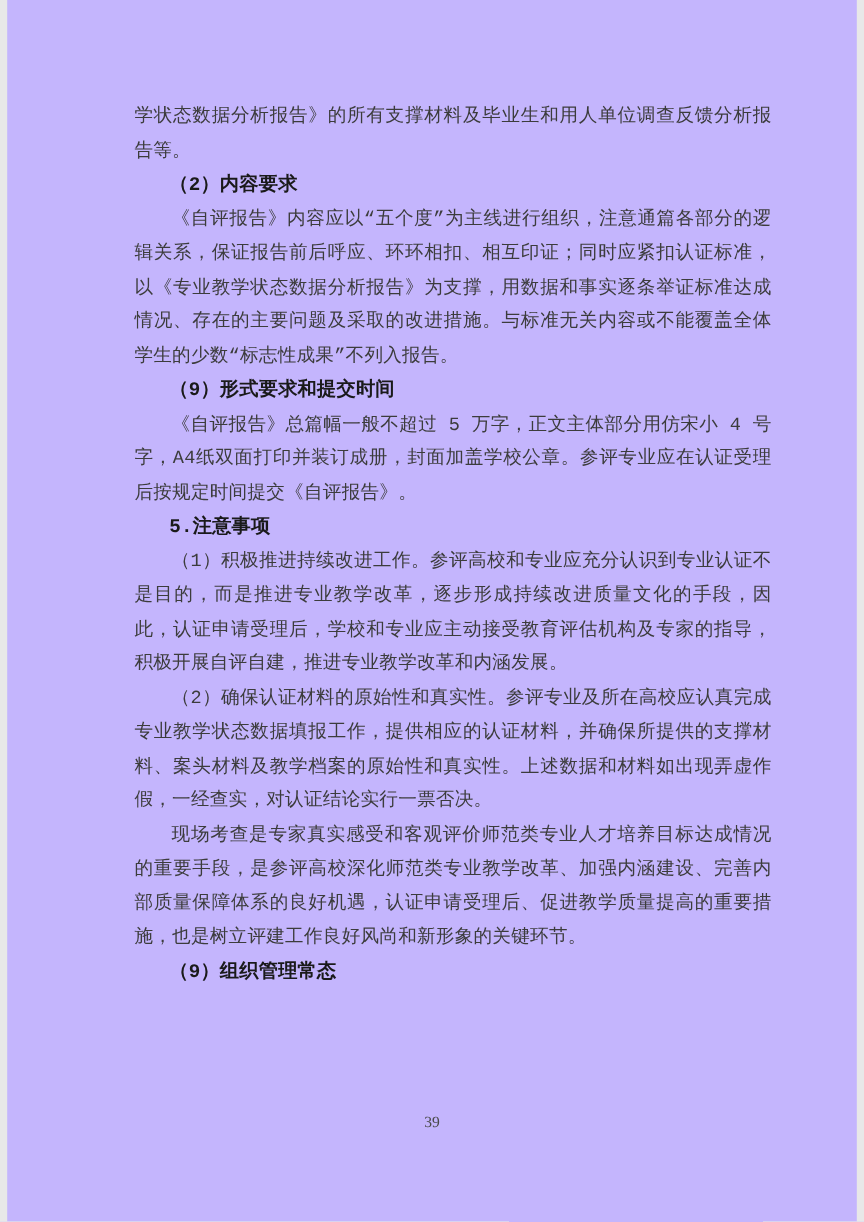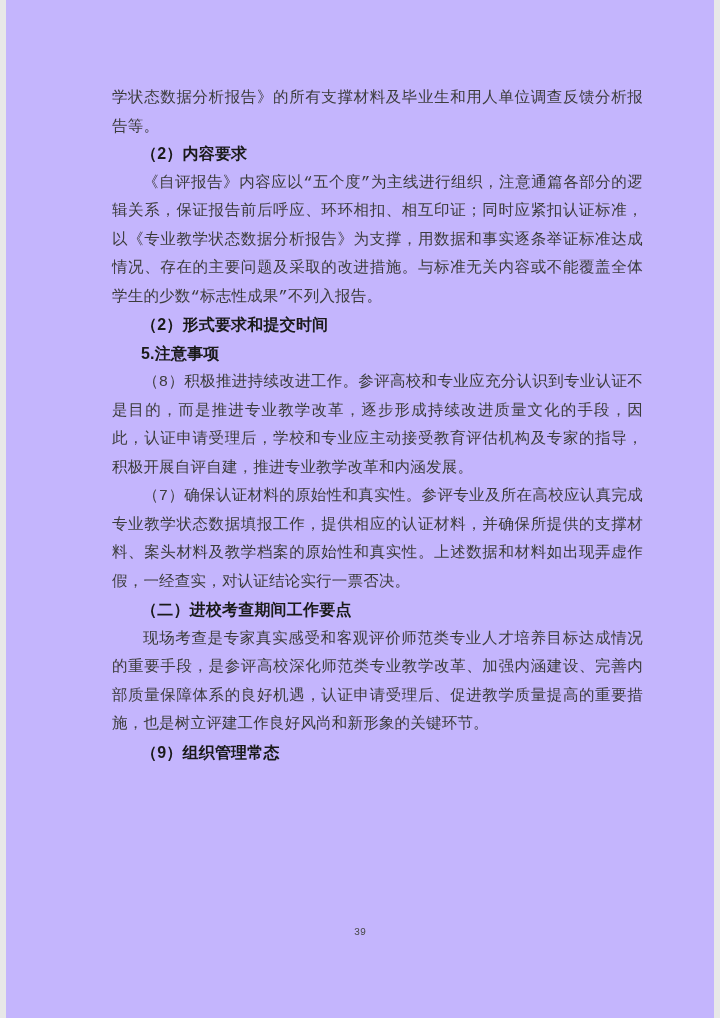--- a/index.html
+++ b/index.html
@@ -29,48 +29,48 @@
   }
   .doc-body p {
     margin: 0;
     padding: 0;
   }
   .para.indent {
     text-indent: 31px;
     font-family: Liberation Mono, monospace;
   }
   .heading {
-    font-family: Liberation Sans, sans-serif;
+    font-family: Liberation Mono, monospace;
     font-weight: bold;
     color: #1a1a1a;
     font-size: 16px;
     text-indent: 29px;
     text-align: left;
   }
   .page-number {
     position: absolute;
     top: 927px;
     left: 0;
     width: 100%;
     text-align: center;
-    font-family: Liberation Mono, monospace;
-    font-size: 10px;
+    font-family: Liberation Serif, serif;
+    font-size: 13px;
     color: #4a4a4a;
   }
 </style>
 </head>
 <body>
 
 <div class="page">
   <div class="doc-body">
     <p class="para">学状态数据分析报告》的所有支撑材料及毕业生和用人单位调查反馈分析报告等。</p>
     <p class="heading">（2）内容要求</p>
     <p class="para indent">《自评报告》内容应以“五个度”为主线进行组织，注意通篇各部分的逻辑关系，保证报告前后呼应、环环相扣、相互印证；同时应紧扣认证标准，以《专业教学状态数据分析报告》为支撑，用数据和事实逐条举证标准达成情况、存在的主要问题及采取的改进措施。与标准无关内容或不能覆盖全体学生的少数“标志性成果”不列入报告。</p>
-    <p class="heading">（2）形式要求和提交时间</p>
+    <p class="heading">（9）形式要求和提交时间</p>
+    <p class="para indent">《自评报告》总篇幅一般不超过 5 万字，正文主体部分用仿宋小 4 号字，A4纸双面打印并装订成册，封面加盖学校公章。参评专业应在认证受理后按规定时间提交《自评报告》。</p>
     <p class="heading">5.注意事项</p>
-    <p class="para indent">（8）积极推进持续改进工作。参评高校和专业应充分认识到专业认证不是目的，而是推进专业教学改革，逐步形成持续改进质量文化的手段，因此，认证申请受理后，学校和专业应主动接受教育评估机构及专家的指导，积极开展自评自建，推进专业教学改革和内涵发展。</p>
-    <p class="para indent">（7）确保认证材料的原始性和真实性。参评专业及所在高校应认真完成专业教学状态数据填报工作，提供相应的认证材料，并确保所提供的支撑材料、案头材料及教学档案的原始性和真实性。上述数据和材料如出现弄虚作假，一经查实，对认证结论实行一票否决。</p>
-    <p class="heading">（二）进校考查期间工作要点</p>
+    <p class="para indent">（1）积极推进持续改进工作。参评高校和专业应充分认识到专业认证不是目的，而是推进专业教学改革，逐步形成持续改进质量文化的手段，因此，认证申请受理后，学校和专业应主动接受教育评估机构及专家的指导，积极开展自评自建，推进专业教学改革和内涵发展。</p>
+    <p class="para indent">（2）确保认证材料的原始性和真实性。参评专业及所在高校应认真完成专业教学状态数据填报工作，提供相应的认证材料，并确保所提供的支撑材料、案头材料及教学档案的原始性和真实性。上述数据和材料如出现弄虚作假，一经查实，对认证结论实行一票否决。</p>
     <p class="para indent">现场考查是专家真实感受和客观评价师范类专业人才培养目标达成情况的重要手段，是参评高校深化师范类专业教学改革、加强内涵建设、完善内部质量保障体系的良好机遇，认证申请受理后、促进教学质量提高的重要措施，也是树立评建工作良好风尚和新形象的关键环节。</p>
     <p class="heading">（9）组织管理常态</p>
   </div>
   <div class="page-number">39</div>
 </div>
 
 </body></html>

